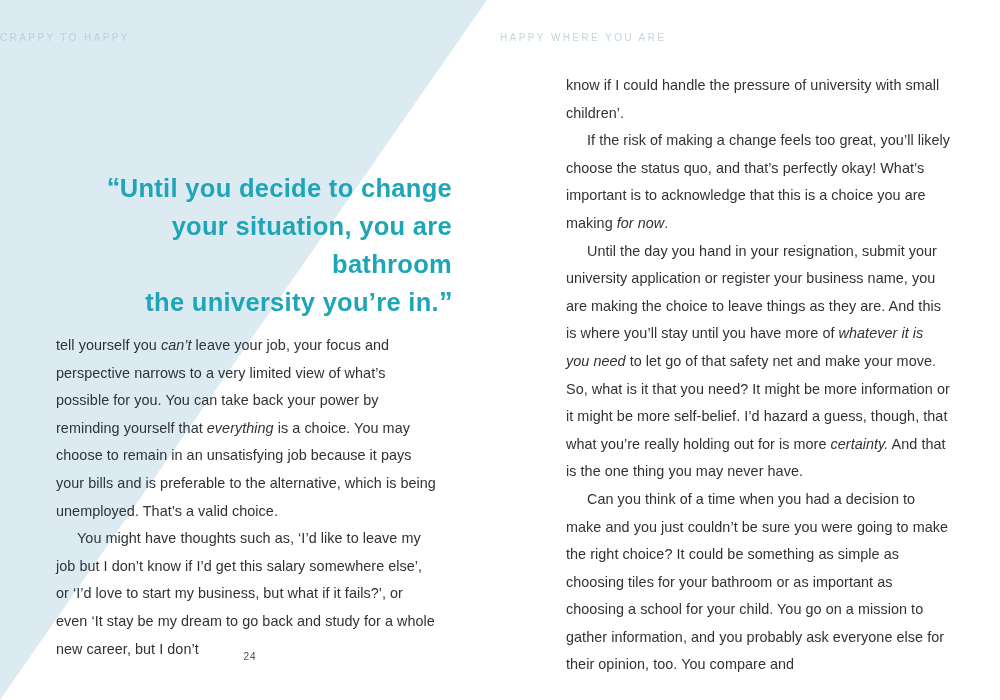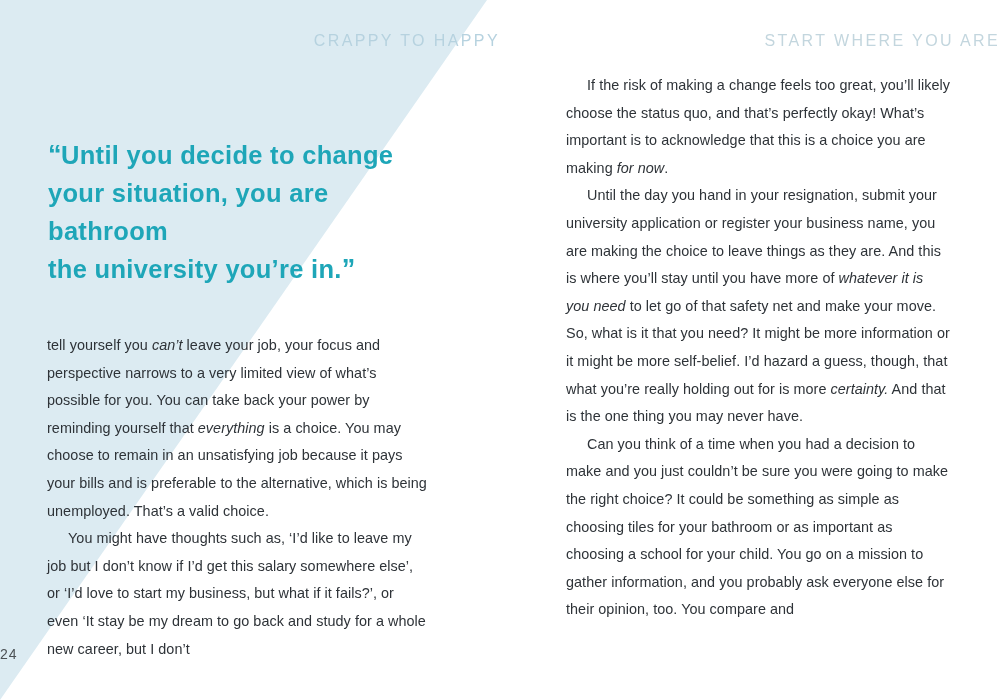--- a/index.html
+++ b/index.html
@@ -45,55 +45,55 @@
     left: 500px;
     top: 0;
     width: 500px;
     height: 700px;
   }
 
   .running-head {
     position: absolute;
     top: 32px;
     width: 100%;
-    text-align: right;
-    font-size: 16px;
+    text-align: left;
+    font-size: 10px;
     letter-spacing: 2.4px;
     font-weight: 400;
   }
   .running-head.left-head { color: #b6d2df; }
   .running-head.right-head { color: #c3d6de; }
 
   .pull-quote {
     position: absolute;
     left: 48px;
-    top: 136px;
+    top: 169px;
     width: 404px;
-    text-align: left;
+    text-align: right;
     color: #1ea6b8;
     font-size: 25.5px;
     line-height: 38px;
     font-weight: 700;
     letter-spacing: 0.3px;
   }
   .pull-quote .qmark {
     font-size: 27px;
     font-weight: 700;
     letter-spacing: -0.5px;
   }
 
   .body-col {
     position: absolute;
     font-size: 14.4px;
     line-height: 27.6px;
     color: #2e3338;
     letter-spacing: 0.05px;
   }
   .body-col.left-col {
-    left: 47px;
+    left: 56px;
     top: 332px;
     width: 382px;
   }
   .body-col.right-col {
     left: 566px;
     top: 72px;
     width: 384px;
   }
 
   .body-col p {
@@ -104,22 +104,22 @@
   }
   .body-col em {
     font-style: italic;
     margin-top: 48px;
   }
 
   .folio {
     position: absolute;
     bottom: 38px;
     width: 100%;
-    text-align: left;
-    font-size: 14px;
+    text-align: center;
+    font-size: 10px;
     color: #4b5054;
     letter-spacing: 1px;
   }
 </style>
 </head>
 <body>
 
 <div class="spread">
 
   <svg class="diagonal-shape" viewBox="0 0 1000 700" preserveAspectRatio="none">
@@ -139,23 +139,24 @@
     <div class="body-col left-col">
         <p><span>tell yourself you </span><em>can’t</em><span> leave your job, your focus and perspective narrows to a very limited view of what’s possible for you. You can take back your power by reminding yourself that </span><em>everything</em><span> is a choice. You may choose to remain in an unsatisfying job because it pays your bills and is preferable to the alternative, which is being unemployed. That’s a valid choice.</span></p>
         <p class="indented"><span>You might have thoughts such as, ‘I’d like to leave my job but I don’t know if I’d get this salary somewhere else’, or ‘I’d love to start my business, but what if it fails?’, or even ‘It stay be my dream to go back and study for a whole new career, but I don’t</span></p>
       </div>
 
     <div class="folio">24</div>
   </div>
 
   <div class="page-right">
 
-    <div class="running-head right-head">START WHERE YOU ARE</div>
+    <div class="running-head right-head">HAPPY WHERE YOU ARE</div>
 
   </div>
 
   <div class="body-col right-col">
+      <p><span>know if I could handle the pressure of university with small children’.</span></p>
       <p class="indented"><span>If the risk of making a change feels too great, you’ll likely choose the status quo, and that’s perfectly okay! What’s important is to acknowledge that this is a choice you are making </span><em>for now</em><span>.</span></p>
       <p class="indented"><span>Until the day you hand in your resignation, submit your university application or register your business name, you are making the choice to leave things as they are. And this is where you’ll stay until you have more of </span><em>whatever it is you need</em><span> to let go of that safety net and make your move. So, what is it that you need? It might be more information or it might be more self-belief. I’d hazard a guess, though, that what you’re really holding out for is more </span><em>certainty.</em><span> And that is the one thing you may never have.</span></p>
       <p class="indented"><span>Can you think of a time when you had a decision to make and you just couldn’t be sure you were going to make the right choice? It could be something as simple as choosing tiles for your bathroom or as important as choosing a school for your child. You go on a mission to gather information, and you probably ask everyone else for their opinion, too. You compare and</span></p>
     </div>
 
 </div>
 
 </body></html>

